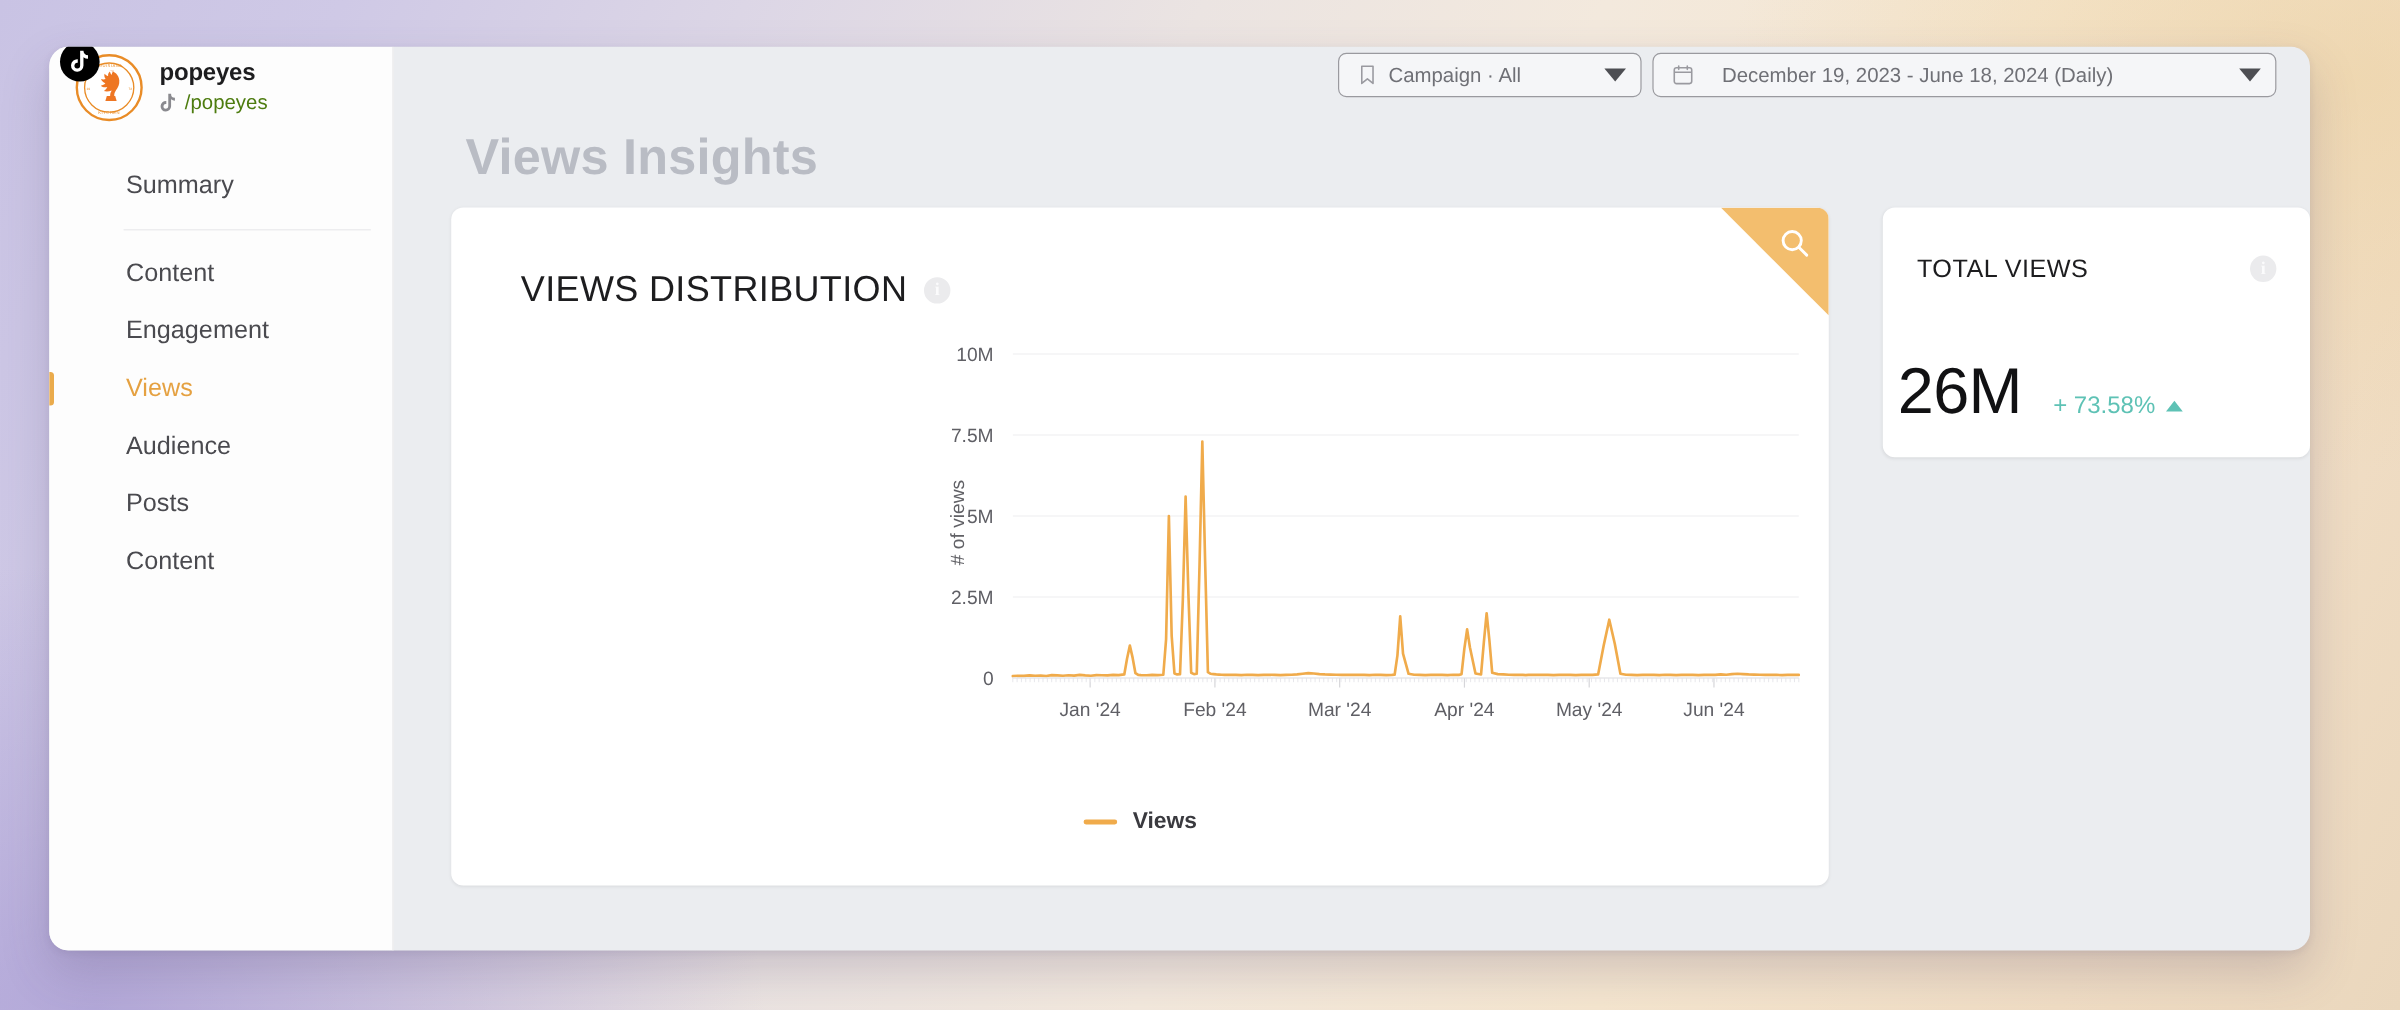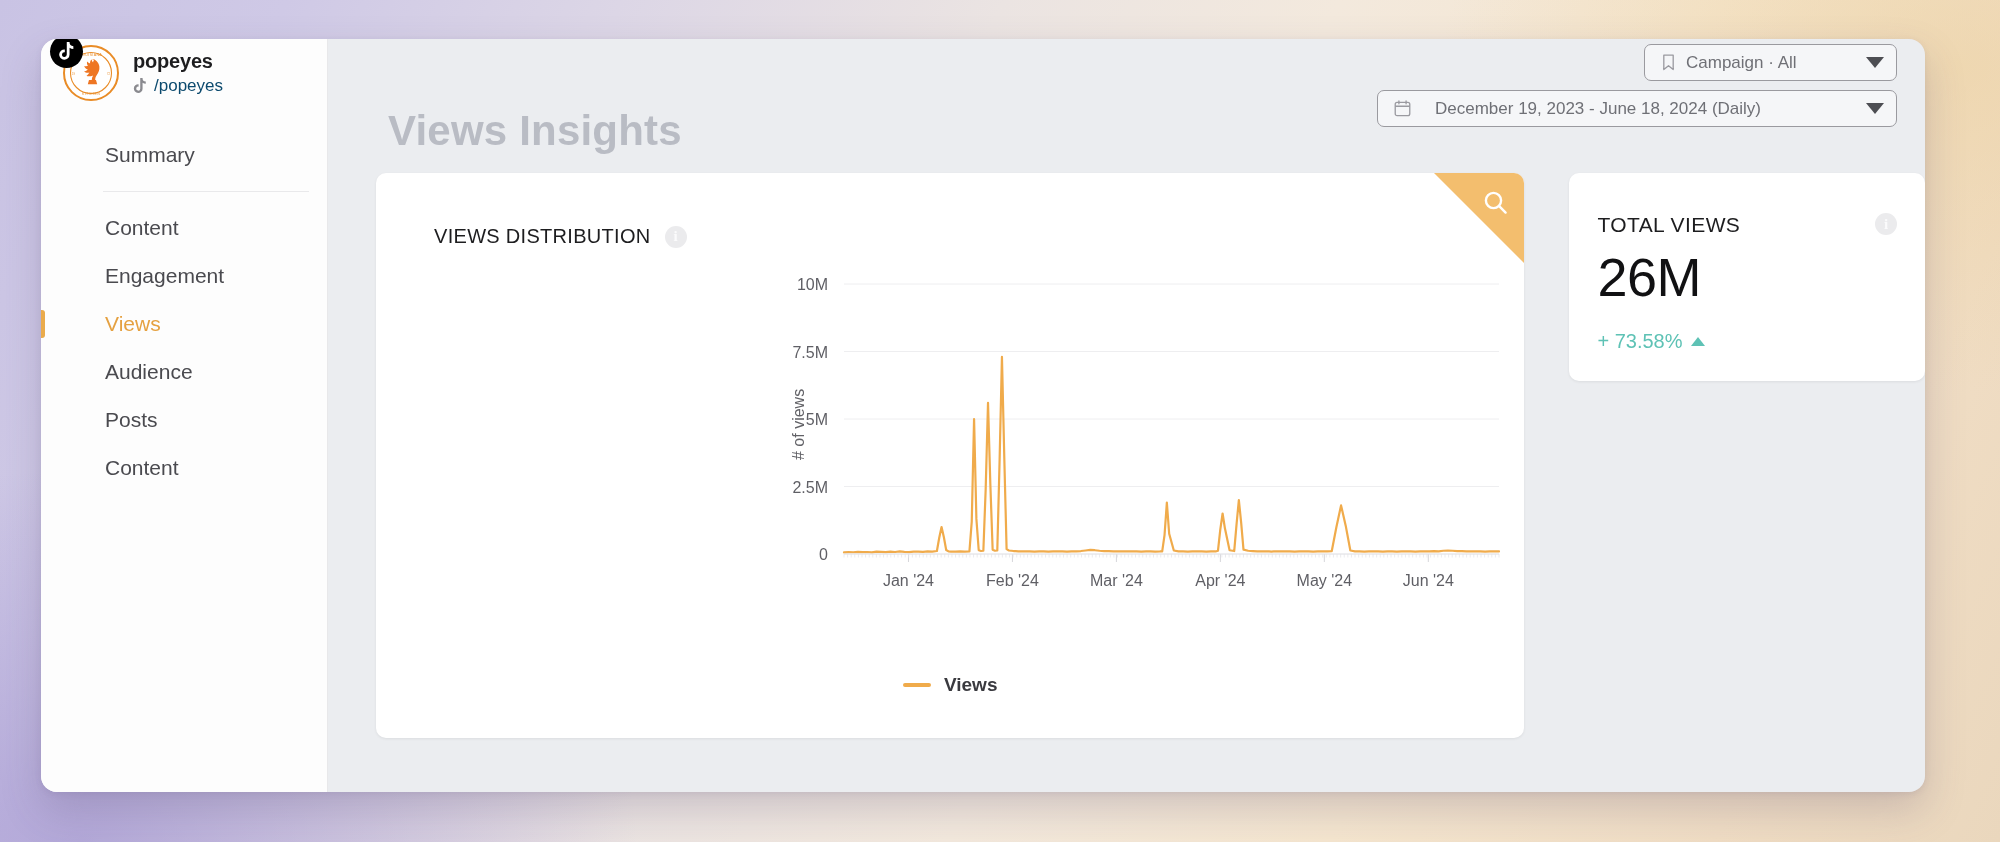--- a/index.html
+++ b/index.html
@@ -103,21 +103,21 @@
 
   .profile-text { display: flex; flex-direction: column; gap: 3px; min-width: 0; }
   .profile-name {
     font-size: 20px;
     font-weight: 700;
     color: #1d1d1f;
     letter-spacing: -0.2px;
   }
   .profile-handle {
     font-size: 17px;
-    color: #0c4a6e;
+    color: #4d7c0f;
     display: flex;
     align-items: center;
     gap: 7px;
   }
 
   .nav { margin-top: 24px; }
 
   .nav-item {
     height: 48px;
     display: flex;
@@ -168,21 +168,21 @@
     color: #b9bcc4;
     font-weight: 700;
     letter-spacing: 0.2px;
   }
 
   .header-controls {
     position: absolute;
     right: 28px;
     top: 5px;
     display: flex;
-    flex-direction: column;
+    flex-direction: row;
     align-items: flex-end;
     gap: 9px;
   }
 
   .select-pill {
     height: 37px;
     border: 1px solid #9a9a9f;
     border-radius: 7px;
     background: #f5f6f8;
     display: flex;
@@ -247,21 +247,21 @@
     right: 14px;
   }
 
   .chart-title-row {
     display: flex;
     align-items: center;
     gap: 14px;
     padding: 52px 0 0 58px;
   }
   .chart-title {
-    font-size: 20px;
+    font-size: 30px;
     color: #1d1d1f;
     font-weight: 400;
     letter-spacing: 0.3px;
   }
 
   .info-icon {
     width: 22px;
     height: 22px;
     border-radius: 50%;
     background: #ebebed;
@@ -309,27 +309,26 @@
     justify-content: space-between;
   }
   .stat-label {
     font-size: 21px;
     color: #1d1d1f;
     letter-spacing: 0.4px;
   }
 
   .stat-body {
     position: absolute;
-    left: 28px;
+    left: 12px;
     right: 22px;
     bottom: 28px;
     display: flex;
     align-items: baseline;
     gap: 26px;
-    flex-direction: column;
   }
   .stat-value {
     font-size: 54px;
     color: #111113;
     font-weight: 400;
     letter-spacing: -0.5px;
     line-height: 1;
   }
   .stat-delta {
     font-size: 20px;

